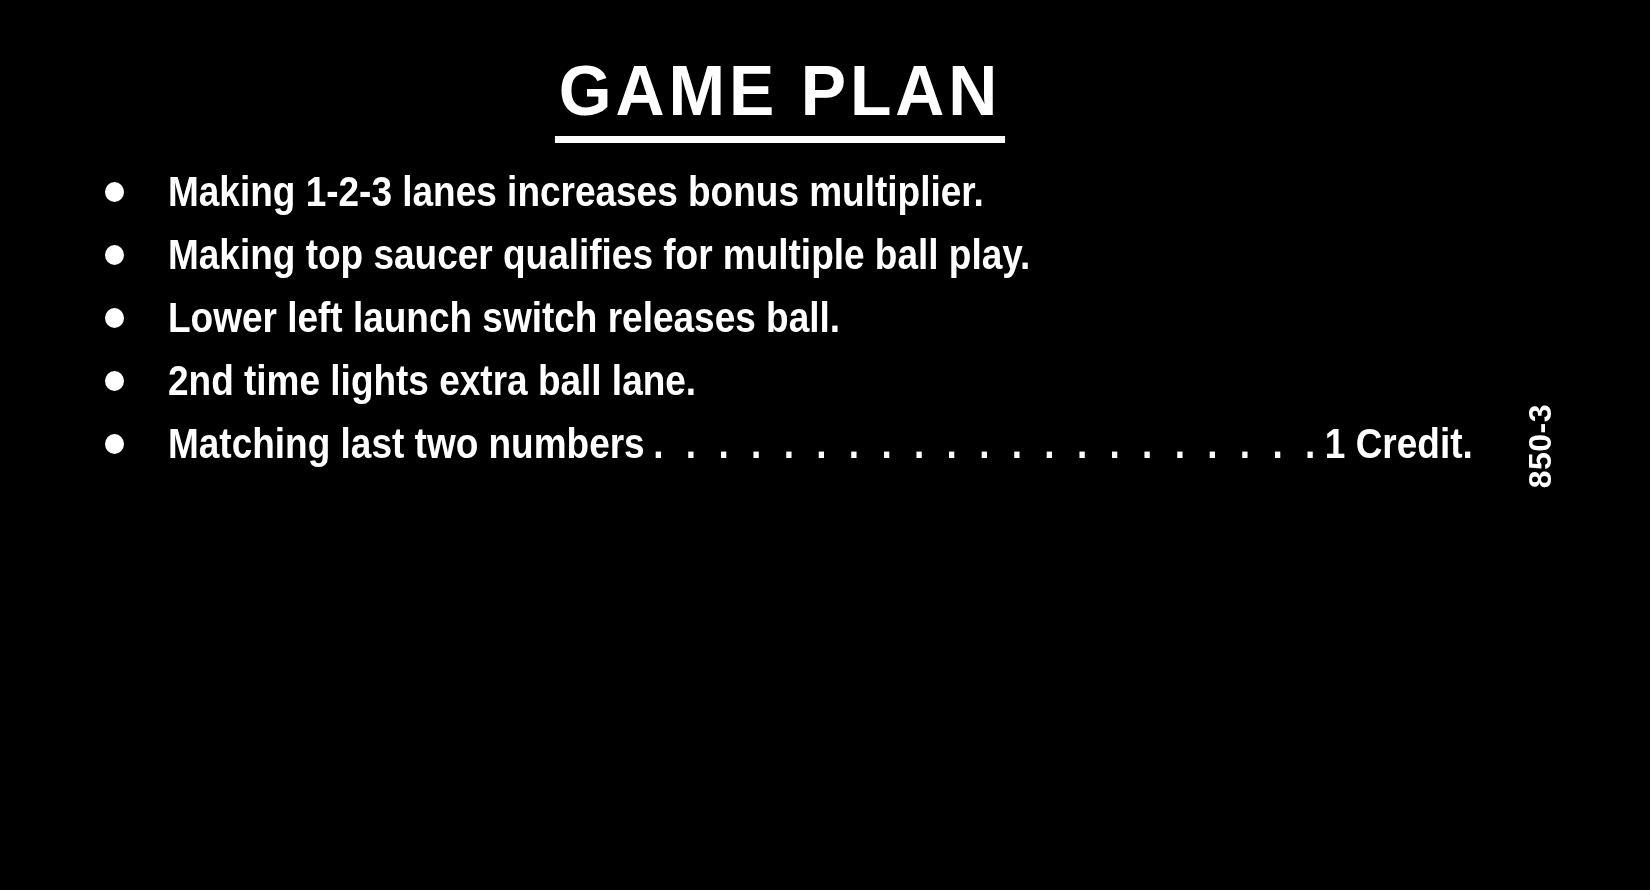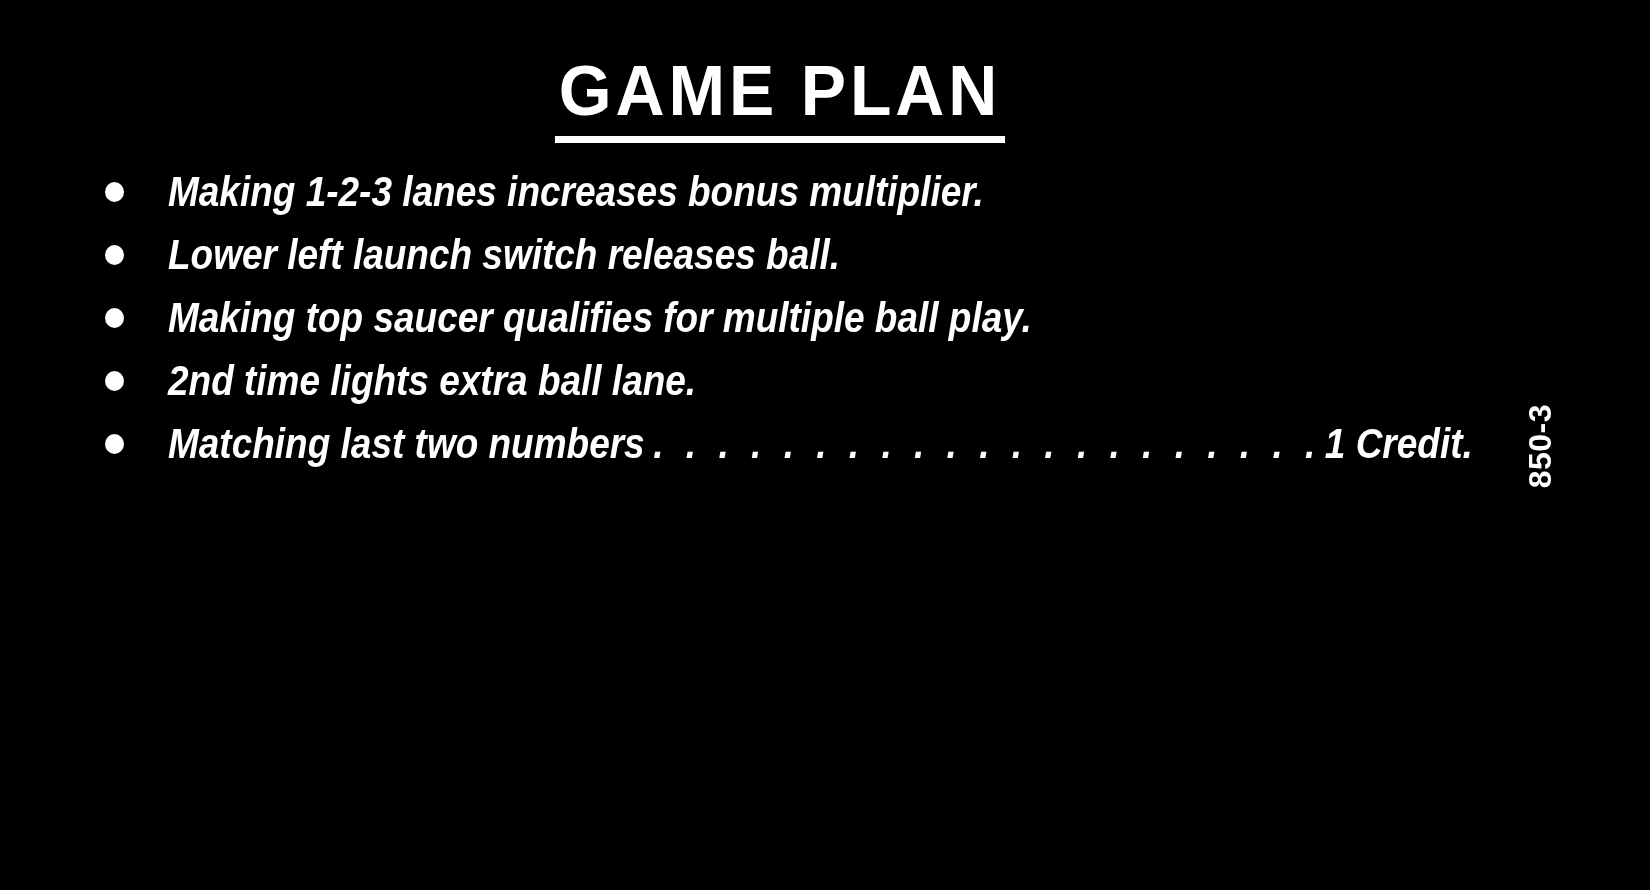--- a/index.html
+++ b/index.html
@@ -47,21 +47,20 @@
 
   
   #list {
     position: absolute;
     left: 96px;
     top: 160px;
     width: 1340px;
     list-style: none;
     margin: 0;
     padding: 0;
-    font-style: italic;
   }
   .row {
     position: relative;
     height: 63px;
     display: flex;
     align-items: center;
   }
   .bullet {
     position: absolute;
     left: 9px;
@@ -129,26 +128,26 @@
   <ul id="list">
 
     <li class="row">
       <span class="bullet"></span>
       <span class="row-text">Making 1-2-3 lanes increases bonus multiplier.</span>
     </li>
 
 
     <li class="row">
       <span class="bullet"></span>
-      <span class="row-text">Lower left launch switch releases ball.</span>
+      <span class="row-text">Making top saucer qualifies for multiple ball play.</span>
     </li>
 
     <li class="row">
       <span class="bullet"></span>
-      <span class="row-text">Making top saucer qualifies for multiple ball play.</span>
+      <span class="row-text">Lower left launch switch releases ball.</span>
     </li>
 
 
     <li class="row">
       <span class="bullet"></span>
       <span class="row-text">2nd time lights extra ball lane.</span>
     </li>
 
 
 

